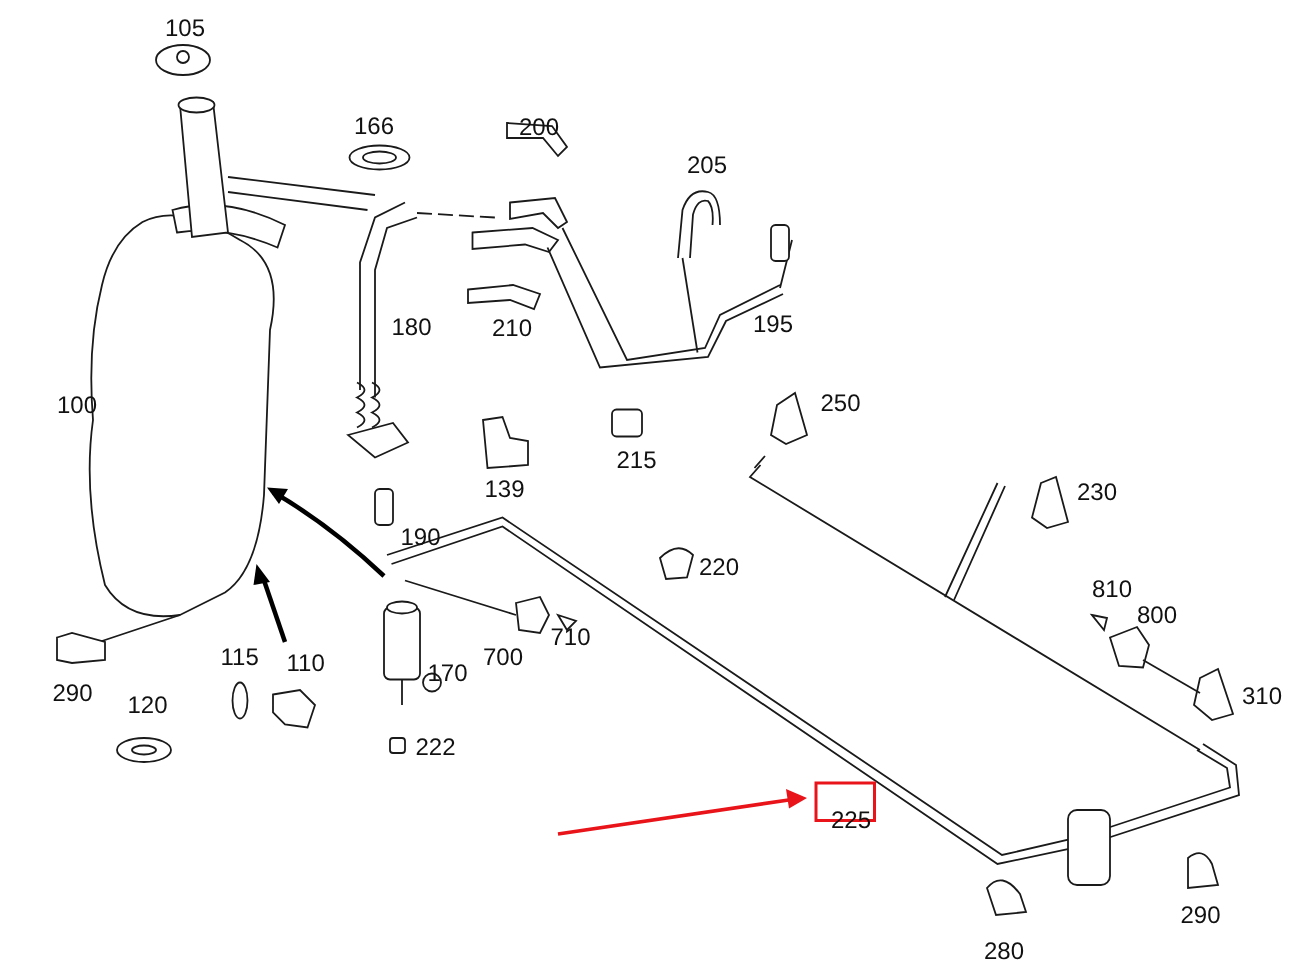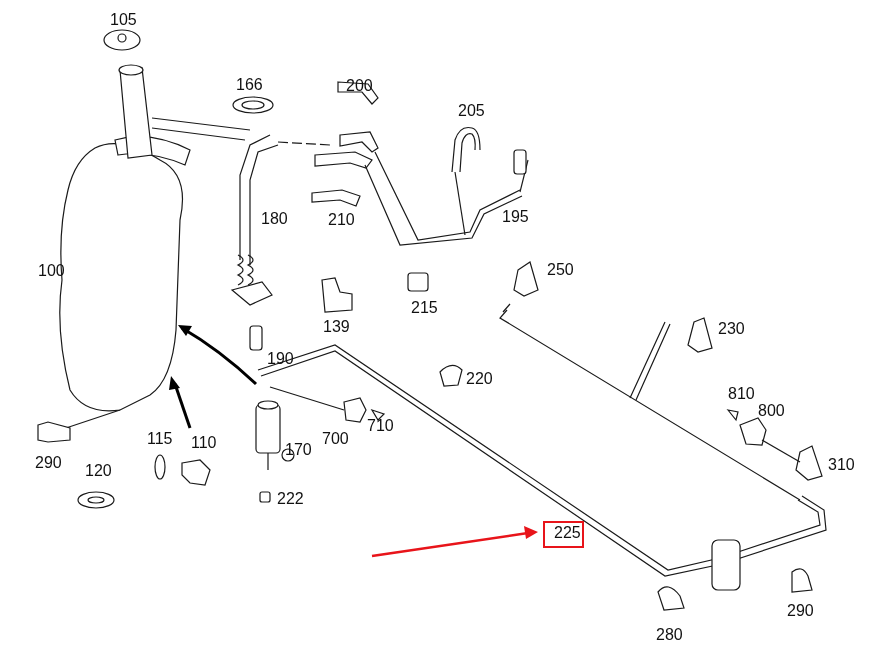--- a/index.html
+++ b/index.html
@@ -135,16 +135,16 @@
   <span class="lbl" style="left:285px;top:442px">170</span>
   <span class="lbl" style="left:147px;top:431px">115</span>
   <span class="lbl" style="left:191px;top:435px">110</span>
   <span class="lbl" style="left:322px;top:431px">700</span>
   <span class="lbl" style="left:367px;top:418px">710</span>
   <span class="lbl" style="left:35px;top:455px">290</span>
   <span class="lbl" style="left:828px;top:457px">310</span>
   <span class="lbl" style="left:85px;top:463px">120</span>
   <span class="lbl" style="left:277px;top:491px">222</span>
   <div class="hl" style="left:543px;top:521px;width:41px;height:27px"></div>
-  <span class="lbl" style="left:554px;top:525px">225</span>
+  <span class="lbl" style="left:554px;top:540px">225</span>
   <span class="lbl" style="left:656px;top:627px">280</span>
   <span class="lbl" style="left:787px;top:603px">290</span>
 </div>
 
 </body></html>

